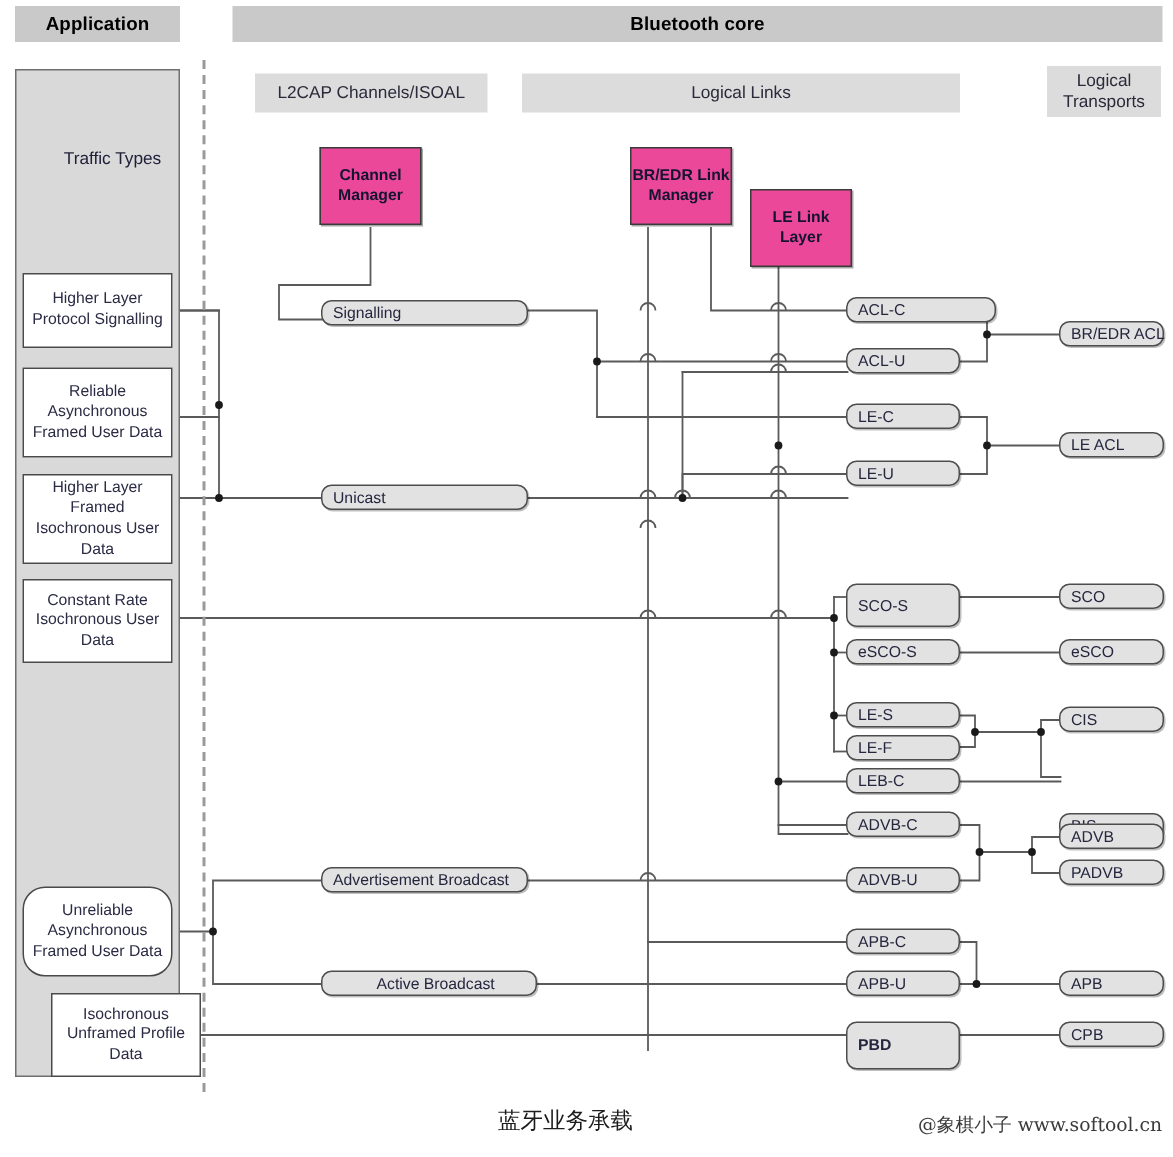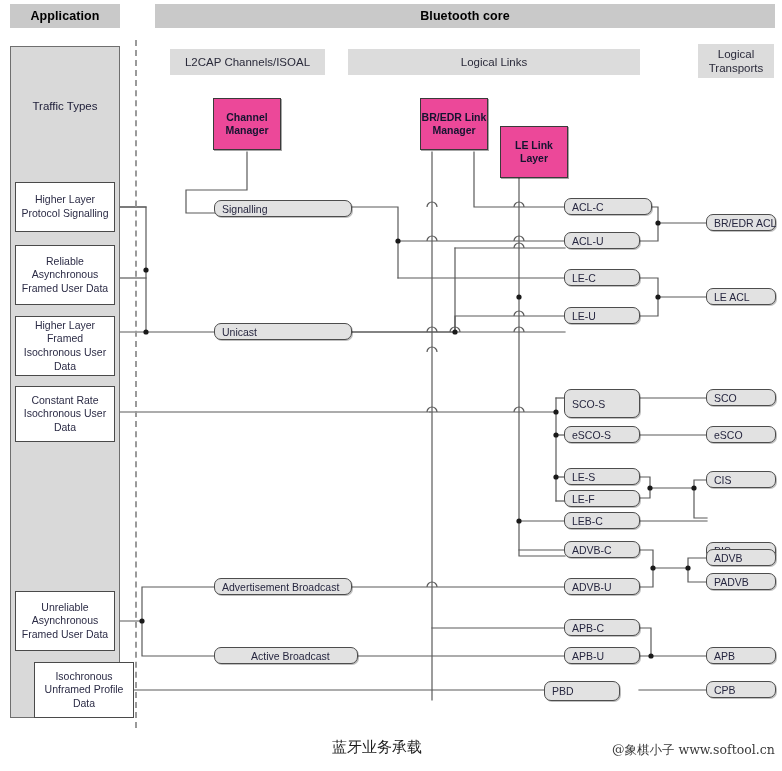--- a/index.html
+++ b/index.html
@@ -241,37 +241,37 @@
     <span>Logical Links</span>
   </div>
 
   <div class="abs subbanner" style="left:698px;top:44px;width:76px;height:34px;flex-direction:column;">
     <span>Logical</span>
     <span>Transports</span>
   </div>
 
   <div class="abs appcol" style="left:10px;top:46px;width:110px;height:672px;"></div>
 
-  <div class="abs traffic-title" style="left:12px;top:95px;width:106px;height:22px;">
+  <div class="abs traffic-title" style="left:22px;top:95px;width:106px;height:22px;">
     <span>Traffic Types</span>
   </div>
 
   <div class="abs traffic-box" style="left:15px;top:182px;width:100px;height:50px;">
     <span>Higher Layer Protocol Signalling</span>
   </div>
   <div class="abs traffic-box" style="left:15px;top:245px;width:100px;height:60px;">
     <span>Reliable Asynchronous Framed User Data</span>
   </div>
   <div class="abs traffic-box" style="left:15px;top:316px;width:100px;height:60px;">
     <span>Higher Layer Framed Isochronous User Data</span>
   </div>
   <div class="abs traffic-box" style="left:15px;top:386px;width:100px;height:56px;">
     <span>Constant Rate Isochronous User Data</span>
   </div>
-  <div class="abs traffic-box" style="left:15px;top:591px;width:100px;height:60px;">
+  <div class="abs traffic-box" style="left:15px;top:591px;width:100px;height:60px;border-radius:15px;">
     <span>Unreliable Asynchronous Framed User Data</span>
   </div>
   <div class="abs traffic-box" style="left:15px;top:662px;width:100px;height:56px;margin-left:19px;">
     <span>Isochronous Unframed Profile Data</span>
   </div>
 
   <div class="abs divider" style="left:135px;top:40px;width:0;height:688px;"></div>
 
   <div class="abs mgr" style="left:213px;top:98px;width:68px;height:52px;">
     <span>Channel Manager</span>
@@ -289,21 +289,21 @@
   <div class="abs pill" style="left:214px;top:323px;width:138px;height:17px;">
     <span>Unicast</span>
   </div>
   <div class="abs pill" style="left:214px;top:578px;width:138px;height:17px;">
     <span>Advertisement Broadcast</span>
   </div>
   <div class="abs pill" style="left:214px;top:647px;width:144px;height:17px;padding-left:36px;">
     <span>Active Broadcast</span>
   </div>
 
-  <div class="abs pill" style="left:564px;top:198px;width:88px;height:17px;">
+  <div class="abs pill" style="left:564px;top:198px;width:100px;height:17px;">
     <span>ACL-C</span>
   </div>
   <div class="abs pill" style="left:564px;top:232px;width:76px;height:17px;">
     <span>ACL-U</span>
   </div>
   <div class="abs pill" style="left:564px;top:269px;width:76px;height:17px;">
     <span>LE-C</span>
   </div>
   <div class="abs pill" style="left:564px;top:307px;width:76px;height:17px;">
     <span>LE-U</span>
@@ -328,21 +328,21 @@
   </div>
   <div class="abs pill" style="left:564px;top:578px;width:76px;height:17px;">
     <span>ADVB-U</span>
   </div>
   <div class="abs pill" style="left:564px;top:619px;width:76px;height:17px;">
     <span>APB-C</span>
   </div>
   <div class="abs pill" style="left:564px;top:647px;width:76px;height:17px;">
     <span>APB-U</span>
   </div>
-  <div class="abs pill" style="left:544px;top:681px;width:76px;height:20px;">
+  <div class="abs pill" style="left:564px;top:681px;width:76px;height:32px;font-weight:bold;">
     <span>PBD</span>
   </div>
 
   <div class="abs pill" style="left:706px;top:214px;width:70px;height:17px;">
     <span>BR/EDR ACL</span>
   </div>
   <div class="abs pill" style="left:706px;top:288px;width:70px;height:17px;">
     <span>LE ACL</span>
   </div>
   <div class="abs pill" style="left:706px;top:389px;width:70px;height:17px;">

